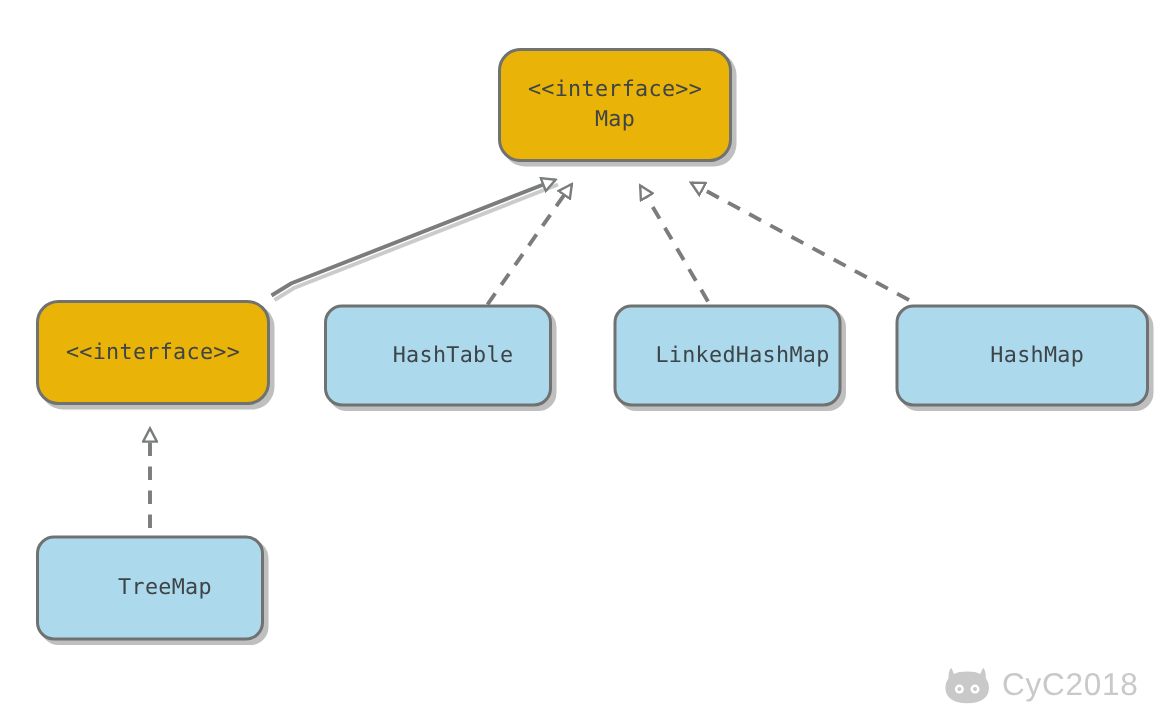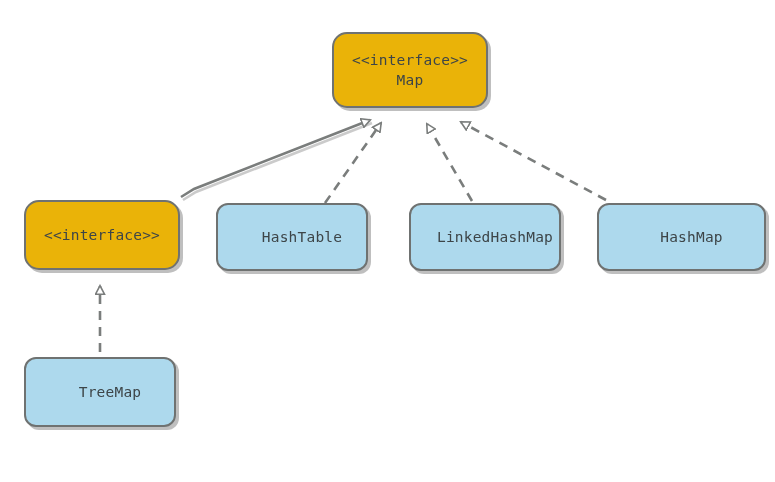--- a/index.html
+++ b/index.html
@@ -120,14 +120,30 @@
   </div>
 
   <div class="node klass" style="left:597px; top:203px; width:169px; height:68px;">
     <span class="nodename">HashMap</span>
   </div>
 
   <div class="node klass" style="left:24px; top:357px; width:152px; height:70px;">
     <span class="nodename">TreeMap</span>
   </div>
 
+  <div id="watermark">
+    <span>
+      <svg width="30" height="26" viewBox="0 0 30 26" aria-hidden="true">
+        <path fill="#c9c9c9" d="M4.2,1.2 C4.2,1.2 5.6,4.0 6.0,5.4 C7.9,4.1 11.0,3.6 14.8,3.6
+              C18.6,3.6 21.7,4.1 23.6,5.4 C24.0,4.0 25.4,1.2 25.4,1.2
+              C26.9,2.6 27.4,6.0 27.2,8.2 C28.6,10.0 29.3,12.2 29.3,14.6
+              C29.3,21.0 24.0,24.8 14.8,24.8 C5.6,24.8 0.3,21.0 0.3,14.6
+              C0.3,12.2 1.0,10.0 2.4,8.2 C2.2,6.0 2.7,2.6 4.2,1.2 Z"></path>
+        <circle cx="9.6" cy="15.4" r="3.0" fill="#ffffff"></circle>
+        <circle cx="20.0" cy="15.4" r="3.0" fill="#ffffff"></circle>
+        <circle cx="9.6" cy="15.4" r="1.35" fill="#c9c9c9"></circle>
+        <circle cx="20.0" cy="15.4" r="1.35" fill="#c9c9c9"></circle>
+      </svg>
+    </span>
+    <span>CyC2018</span>
+  </div>
 
 </div>
 
 </body></html>

